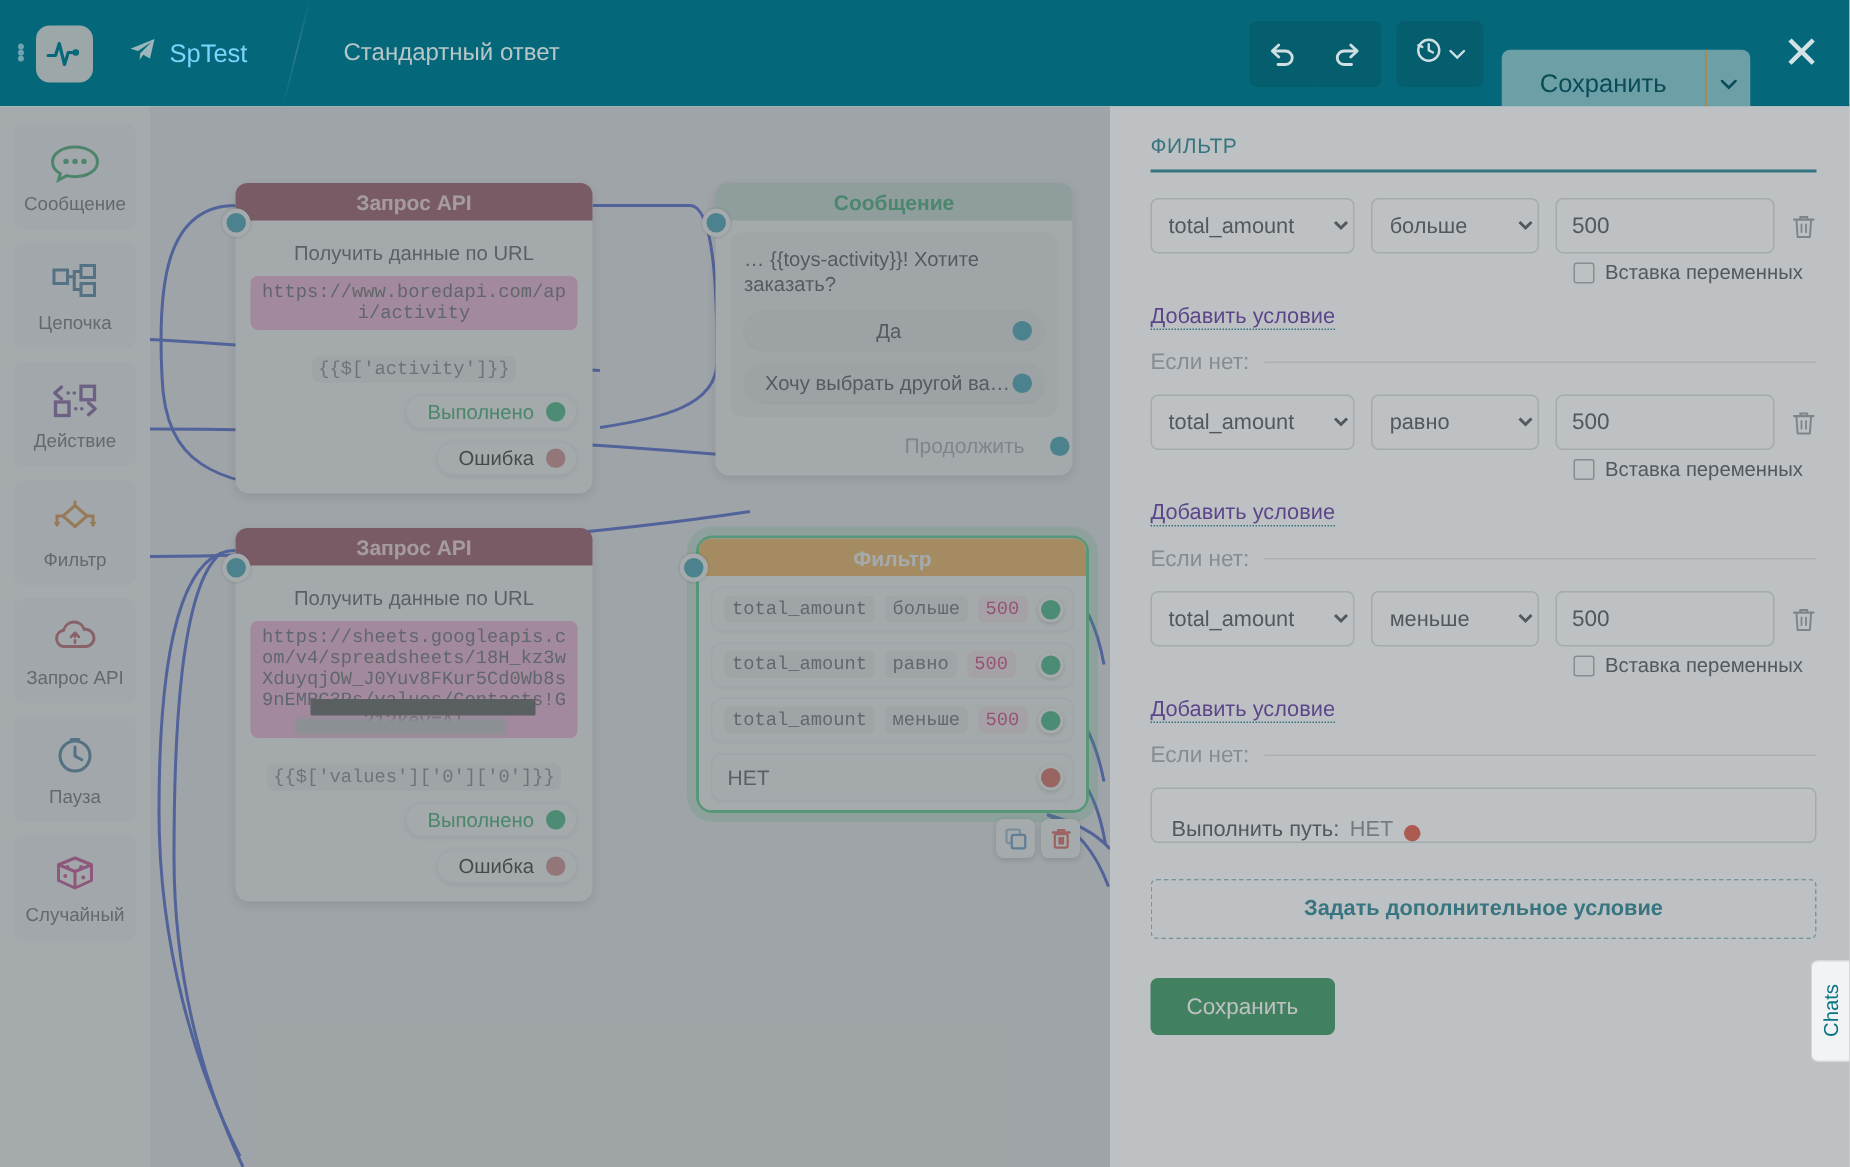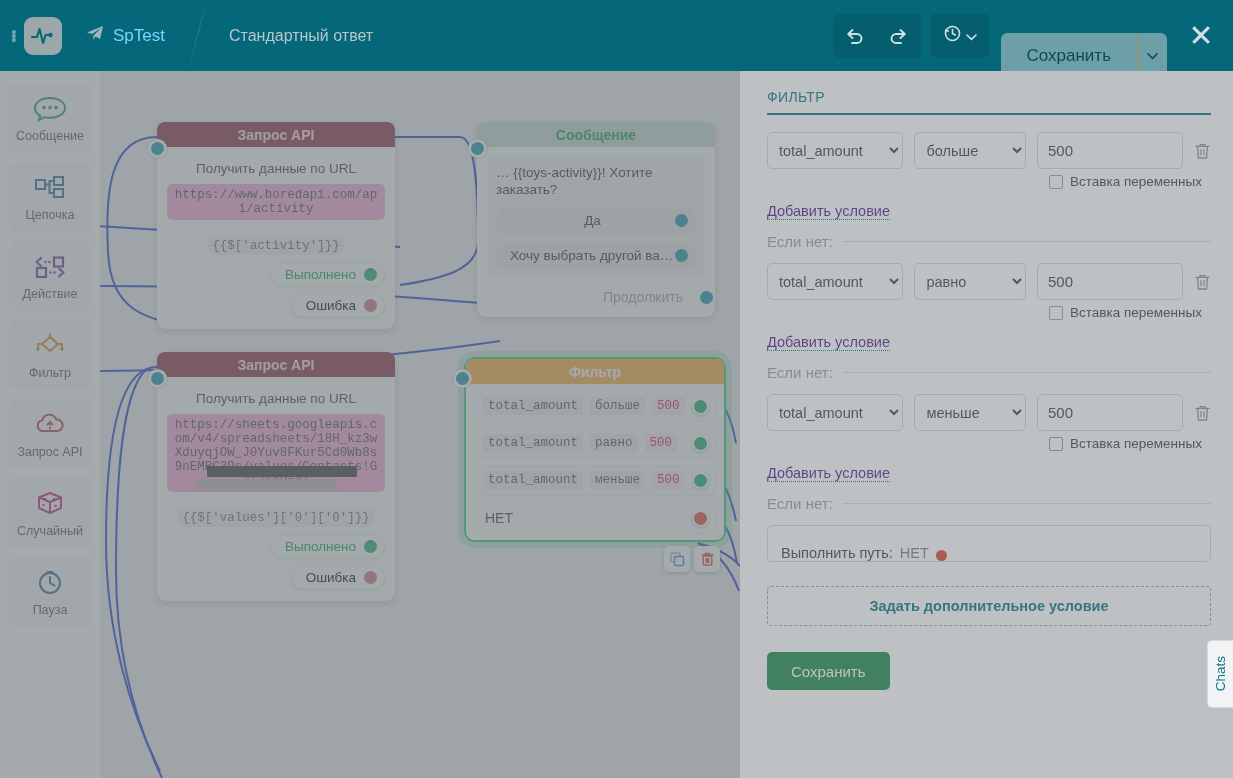--- a/index.html
+++ b/index.html
@@ -375,40 +375,40 @@
             <path d="M9 19 A5.5 5.5 0 0 1 9.4 8.2 A7.2 7.2 0 0 1 23.2 7.6 A5.2 5.2 0 0 1 24.6 19 Z" fill="none" stroke="#b3434c" stroke-width="2" stroke-linejoin="round"></path>
             <path d="M17 16.5 V10.5" stroke="#b3434c" stroke-width="1.8" stroke-linecap="round" stroke-dasharray="1.6 2.4"></path>
             <path d="M14.4 12.6 L17 9.8 L19.6 12.6" fill="none" stroke="#b3434c" stroke-width="1.8" stroke-linecap="round" stroke-linejoin="round"></path>
           </svg>
       </div>
       <div class="side-label">Запрос API</div>
     </div>
     <div class="side-item">
       <div class="side-ico">
         <svg width="34" height="26" viewBox="0 0 34 26">
+            <circle cx="17" cy="13" r="10" fill="none" stroke="#2f6b94" stroke-width="2"></circle>
+            <path d="M17 7 V13 L21.5 15.5" fill="none" stroke="#2f6b94" stroke-width="2" stroke-linecap="round"></path>
+            <path d="M14.5 2 H19.5" stroke="#2f6b94" stroke-width="2" stroke-linecap="round"></path>
+          </svg>
+      </div>
+      <div class="side-label">Пауза</div>
+    </div>
+    <div class="side-item">
+      <div class="side-ico">
+        <svg width="34" height="26" viewBox="0 0 34 26">
             <path d="M17 2 L28 6.5 V17 L17 22 L6 17 V6.5 Z" fill="none" stroke="#c2257f" stroke-width="2" stroke-linejoin="round"></path>
             <path d="M6 6.5 L17 11 L28 6.5" fill="none" stroke="#c2257f" stroke-width="2" stroke-linejoin="round"></path>
             <path d="M17 11 V22" stroke="#c2257f" stroke-width="2"></path>
             <circle cx="12" cy="8" r="1.3" fill="#c2257f"></circle>
             <circle cx="21" cy="8" r="1.3" fill="#c2257f"></circle>
             <circle cx="10.5" cy="14" r="1.3" fill="#c2257f"></circle>
             <circle cx="22.5" cy="15" r="1.3" fill="#c2257f"></circle>
           </svg>
       </div>
       <div class="side-label">Случайный</div>
-    </div>
-    <div class="side-item">
-      <div class="side-ico">
-        <svg width="34" height="26" viewBox="0 0 34 26">
-            <circle cx="17" cy="13" r="10" fill="none" stroke="#2f6b94" stroke-width="2"></circle>
-            <path d="M17 7 V13 L21.5 15.5" fill="none" stroke="#2f6b94" stroke-width="2" stroke-linecap="round"></path>
-            <path d="M14.5 2 H19.5" stroke="#2f6b94" stroke-width="2" stroke-linecap="round"></path>
-          </svg>
-      </div>
-      <div class="side-label">Пауза</div>
     </div>
   </div>
 
   <div id="canvas">
     <svg id="edges">
       <g fill="none" stroke="#2244cc" stroke-width="2">
         <path d="M57 66 C 10 66, 5 120, 8 180 C 10 240, 45 250, 100 256"></path>
         <path d="M-5 155 C 90 160, 200 170, 300 176"></path>
         <path d="M295 66 C 330 66, 345 66, 360 66 C 378 66, 378 140, 378 170 C 378 200, 340 208, 300 214"></path>
         <path d="M-5 215 C 120 215, 260 222, 380 232"></path>

